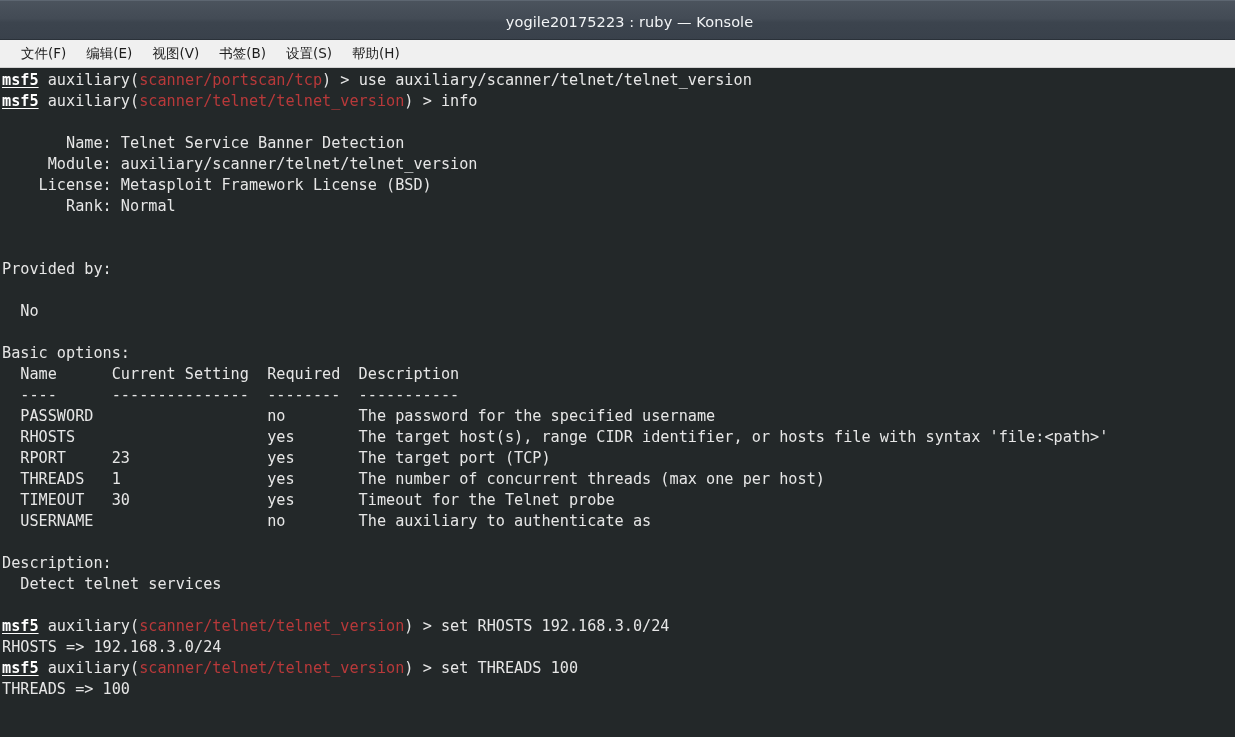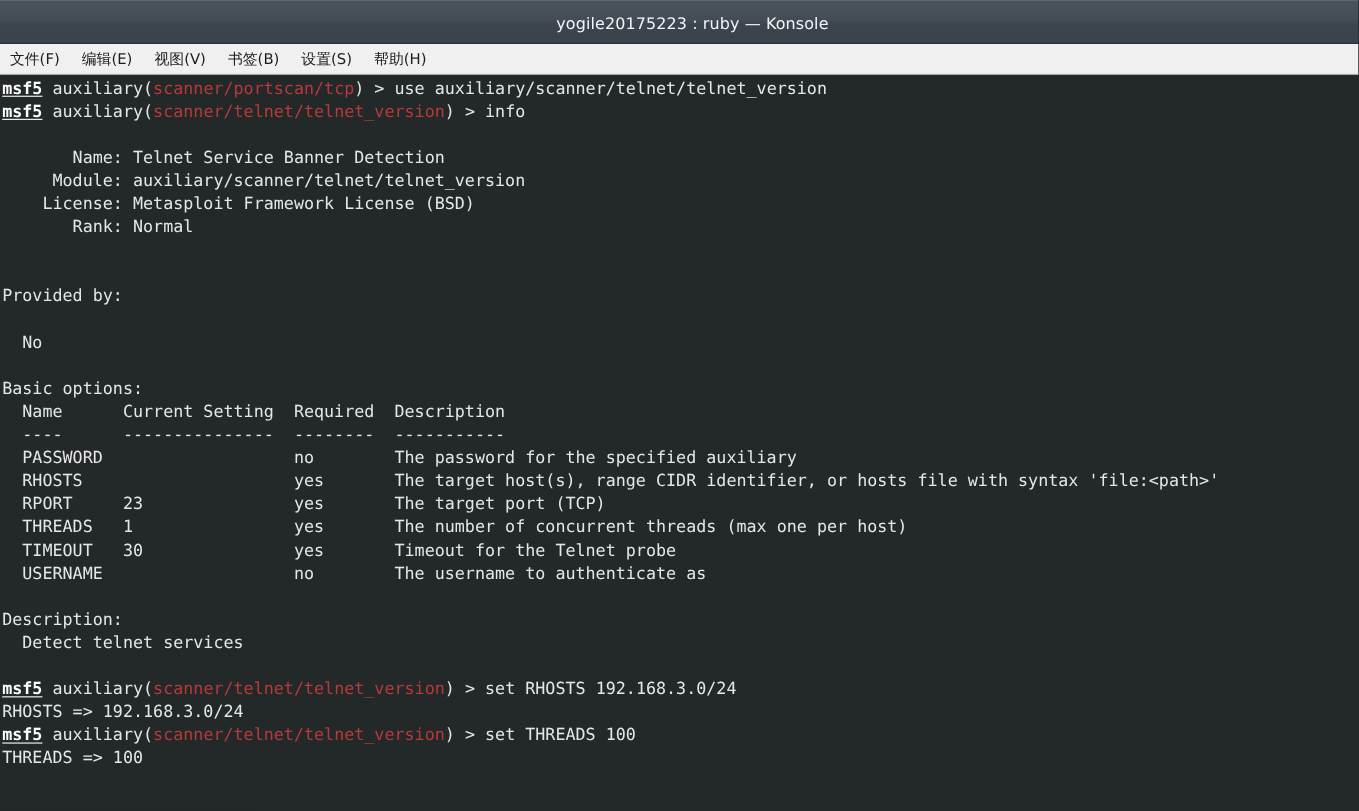--- a/index.html
+++ b/index.html
@@ -47,21 +47,21 @@
 
   
   #menubar {
     height: 28px;
     width: 1235px;
     box-sizing: border-box;
     background: #f0f0f0;
     border-bottom: 1px solid #d2d2d2;
     display: flex;
     align-items: center;
-    padding-left: 0;
+    padding-left: 12px;
   }
   #menubar .menu-item {
     font-family: "DejaVu Sans", "Liberation Sans", sans-serif;
     font-size: 13.5px;
     color: #1d1d1d;
     padding: 3px 9px;
     margin-right: 2px;
     white-space: nowrap;
     cursor: default;
     border-radius: 2px;
@@ -127,26 +127,26 @@
     <div class="tline">       Rank: Normal</div>
     <div class="tline blank"></div>
     <div class="tline blank"></div>
     <div class="tline">Provided by:</div>
     <div class="tline blank"></div>
     <div class="tline">  No</div>
     <div class="tline blank"></div>
     <div class="tline">Basic options:</div>
     <div class="tline">  Name      Current Setting  Required  Description</div>
     <div class="tline">  ----      ---------------  --------  -----------</div>
-    <div class="tline">  PASSWORD                   no        The password for the specified auxiliary</div>
+    <div class="tline">  PASSWORD                   no        The password for the specified username</div>
     <div class="tline">  RHOSTS                     yes       The target host(s), range CIDR identifier, or hosts file with syntax 'file:&lt;path&gt;'</div>
     <div class="tline">  RPORT     23               yes       The target port (TCP)</div>
     <div class="tline">  THREADS   1                yes       The number of concurrent threads (max one per host)</div>
     <div class="tline">  TIMEOUT   30               yes       Timeout for the Telnet probe</div>
-    <div class="tline">  USERNAME                   no        The username to authenticate as</div>
+    <div class="tline">  USERNAME                   no        The auxiliary to authenticate as</div>
     <div class="tline blank"></div>
     <div class="tline">Description:</div>
     <div class="tline">  Detect telnet services</div>
     <div class="tline blank"></div>
     <div class="tline"><span class="msf">msf5</span><span class="plain"> auxiliary(</span><span class="modpath">scanner/telnet/telnet_version</span><span class="plain">) &gt; </span><span class="plain">set RHOSTS 192.168.3.0/24</span></div>
     <div class="tline">RHOSTS =&gt; 192.168.3.0/24</div>
     <div class="tline"><span class="msf">msf5</span><span class="plain"> auxiliary(</span><span class="modpath">scanner/telnet/telnet_version</span><span class="plain">) &gt; </span><span class="plain">set THREADS 100</span></div>
     <div class="tline">THREADS =&gt; 100</div>
   </div>
 

